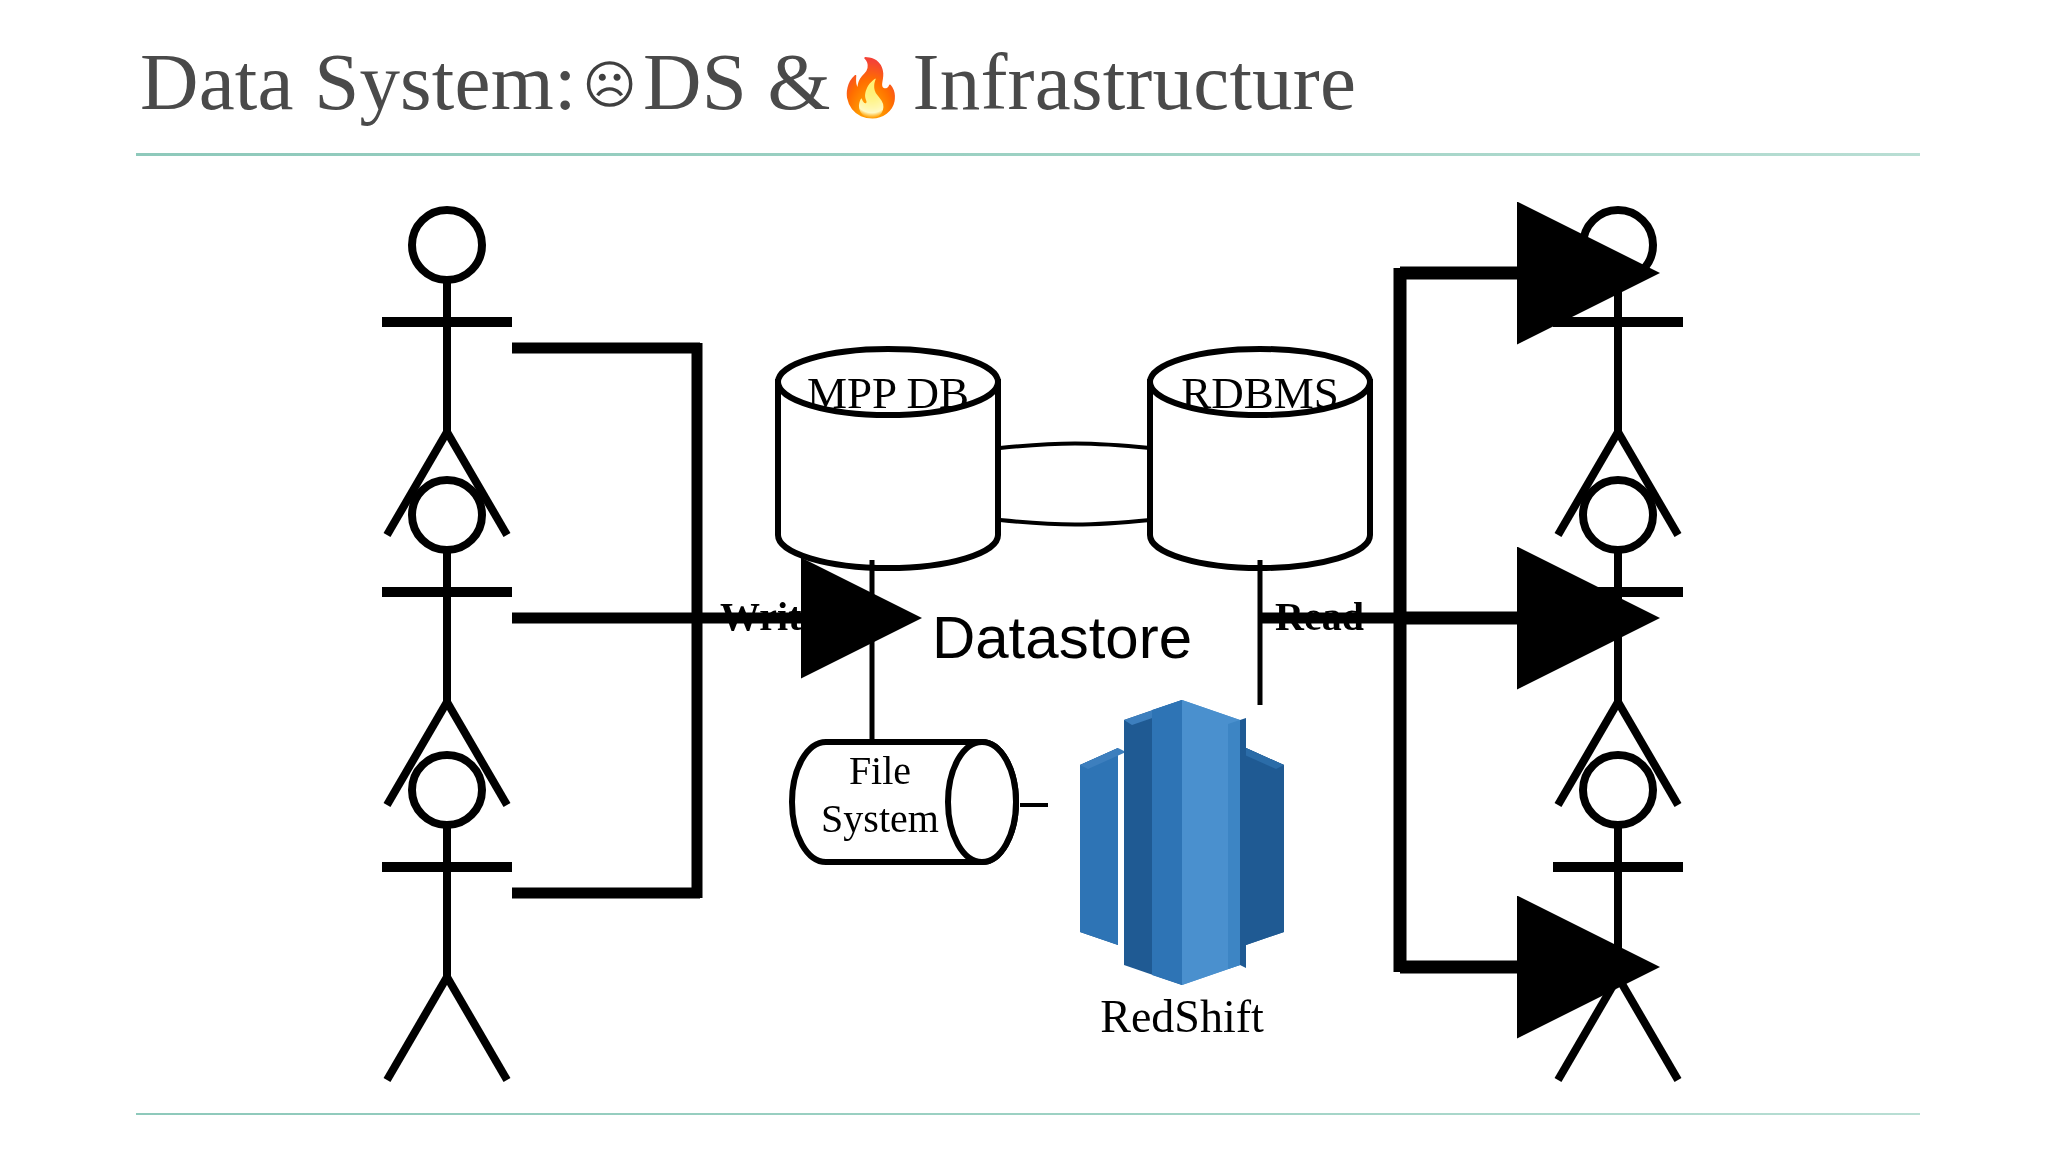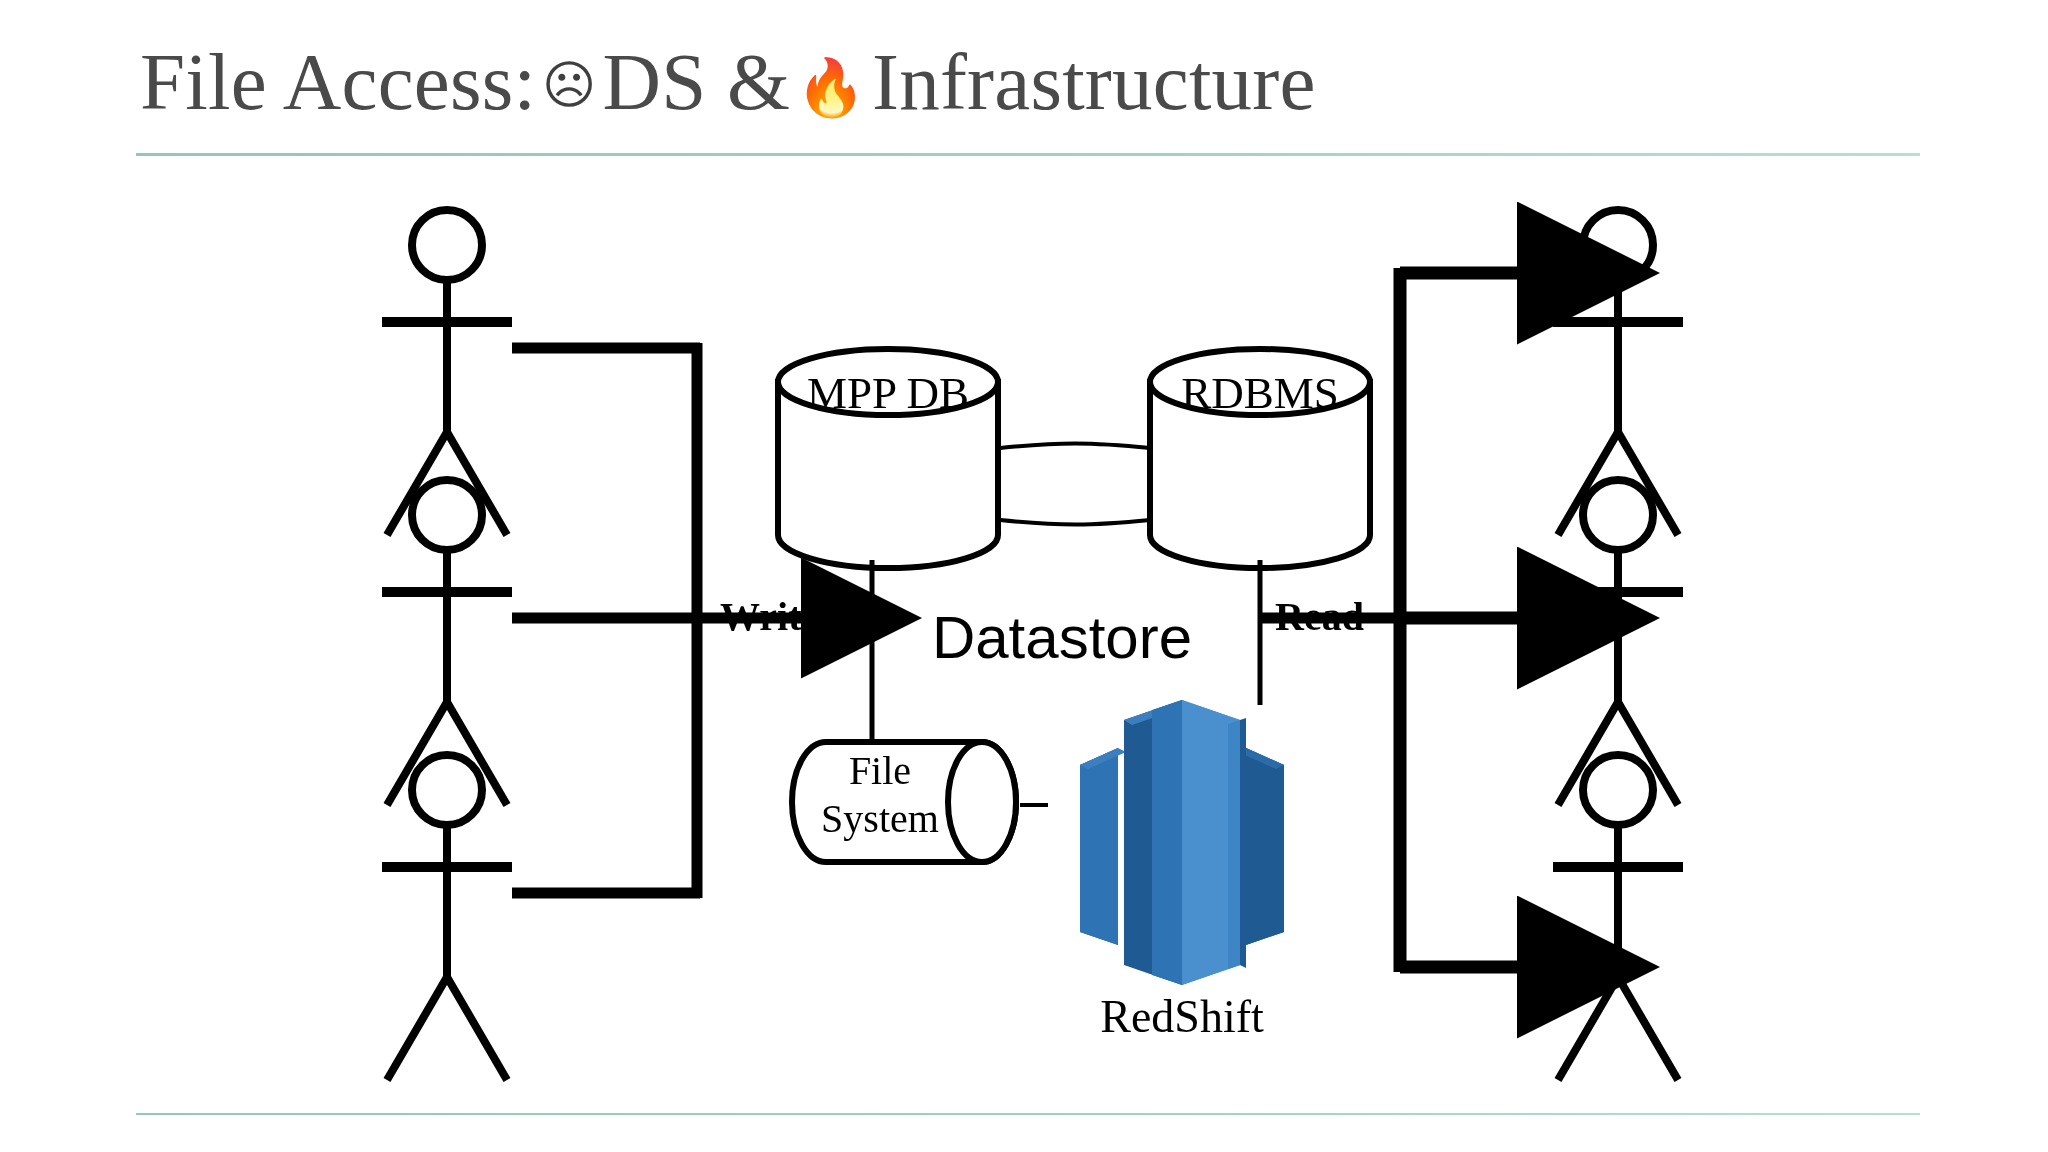--- a/index.html
+++ b/index.html
@@ -78,21 +78,21 @@
   .svg-serif      { font-family: "Liberation Serif", "DejaVu Serif", serif; }
   .svg-serif-bold { font-family: "Liberation Serif", "DejaVu Serif", serif; font-weight: 700; }
   .svg-sans       { font-family: "Liberation Sans", "DejaVu Sans", sans-serif; }
 </style>
 </head>
 <body>
 
 <div class="slide">
 
   <div class="title-block">
-    <span class="title-text"><span>File Access:</span><span class="title-emoji">☹</span><span>DS &amp;</span><span class="title-emoji fire">🔥</span><span>Infrastructure</span></span>
+    <span class="title-text"><span>Data System:</span><span class="title-emoji">☹</span><span>DS &amp;</span><span class="title-emoji fire">🔥</span><span>Infrastructure</span></span>
   </div>
 
   <div class="rule top"></div>
   <div class="rule bottom"></div>
 
   <div class="diagram">
     <svg width="2048" height="950" viewBox="0 0 2048 950" xmlns="http://www.w3.org/2000/svg">
 
       <defs>
         <marker id="arrowBold" markerWidth="11" markerHeight="11" refX="1" refY="5.5" orient="auto" markerUnits="strokeWidth">

